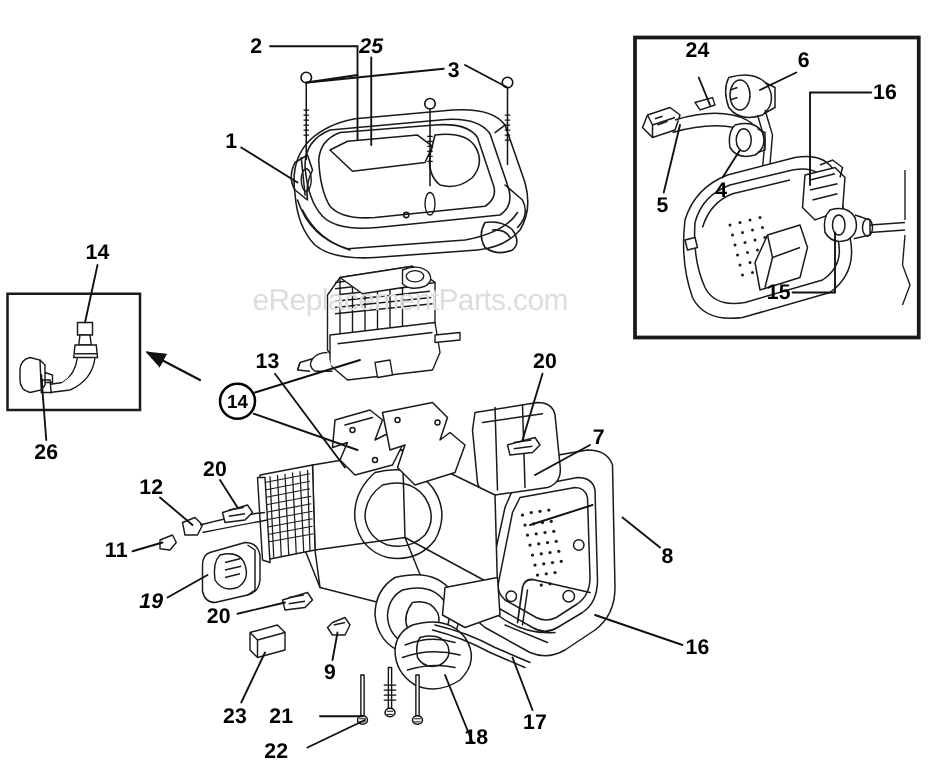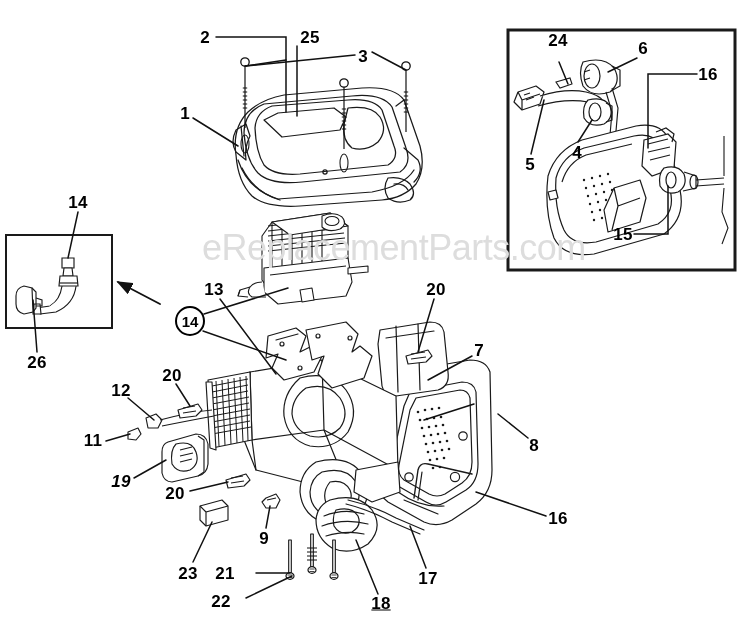--- a/index.html
+++ b/index.html
@@ -51,21 +51,21 @@
     align-items: center;
     justify-content: center;
     transform: translate(-50%, -50%);
     box-sizing: border-box;
   }
   .watermark {
     position: absolute;
     left: 202px;
     top: 227px;
     font-family: "Liberation Sans", sans-serif;
-    font-size: 36px;
+    font-size: 24px;
     color: #dddddd;
     letter-spacing: -0.5px;
     white-space: nowrap;
     font-weight: 400;
     pointer-events: none;
   }
 </style>
 </head>
 <body>
 
@@ -481,21 +481,21 @@
       <path d="M378 594 L356 540"></path>
 
       <path d="M426 568 L410 526"></path>
     </g>
   </svg>
 
   <div class="watermark">eReplacementParts.com</div>
 
   <div id="callout-layer">
       <div class="callout" style="left: 205px; top: 37px;">2</div>
-      <div class="callout" style="left: 310px; top: 37px;">25</div>
+      <div class="callout" style="left: 297px; top: 37px; font-style: italic;">25</div>
       <div class="callout" style="left: 363px; top: 56px;">3</div>
       <div class="callout" style="left: 185px; top: 113px;">1</div>
       <div class="callout" style="left: 558px; top: 40px;">24</div>
       <div class="callout" style="left: 643px; top: 48px;">6</div>
       <div class="callout" style="left: 708px; top: 74px;">16</div>
       <div class="callout" style="left: 530px; top: 164px;">5</div>
       <div class="callout" style="left: 577px; top: 152px;">4</div>
       <div class="callout" style="left: 623px; top: 234px;">15</div>
       <div class="callout" style="left: 78px; top: 202px;">14</div>
       <div class="callout" style="left: 37px; top: 362px;">26</div>
@@ -507,17 +507,17 @@
       <div class="callout" style="left: 558px; top: 518px;">16</div>
       <div class="callout" style="left: 121px; top: 390px;">12</div>
       <div class="callout" style="left: 172px; top: 375px;">20</div>
       <div class="callout" style="left: 93px; top: 440px;">11</div>
       <div class="callout" style="left: 121px; top: 481px; font-style: italic;">19</div>
       <div class="callout" style="left: 175px; top: 493px;">20</div>
       <div class="callout" style="left: 188px; top: 573px; text-align: right;">23</div>
       <div class="callout" style="left: 264px; top: 538px;">9</div>
       <div class="callout" style="left: 225px; top: 573px;">21</div>
       <div class="callout" style="left: 221px; top: 601px;">22</div>
-      <div class="callout" style="left: 381px; top: 603px; text-decoration: underline;">18</div>
+      <div class="callout" style="left: 381px; top: 590px;">18</div>
       <div class="callout" style="left: 428px; top: 578px;">17</div>
     </div>
 
 </div>
 
 </body></html>

